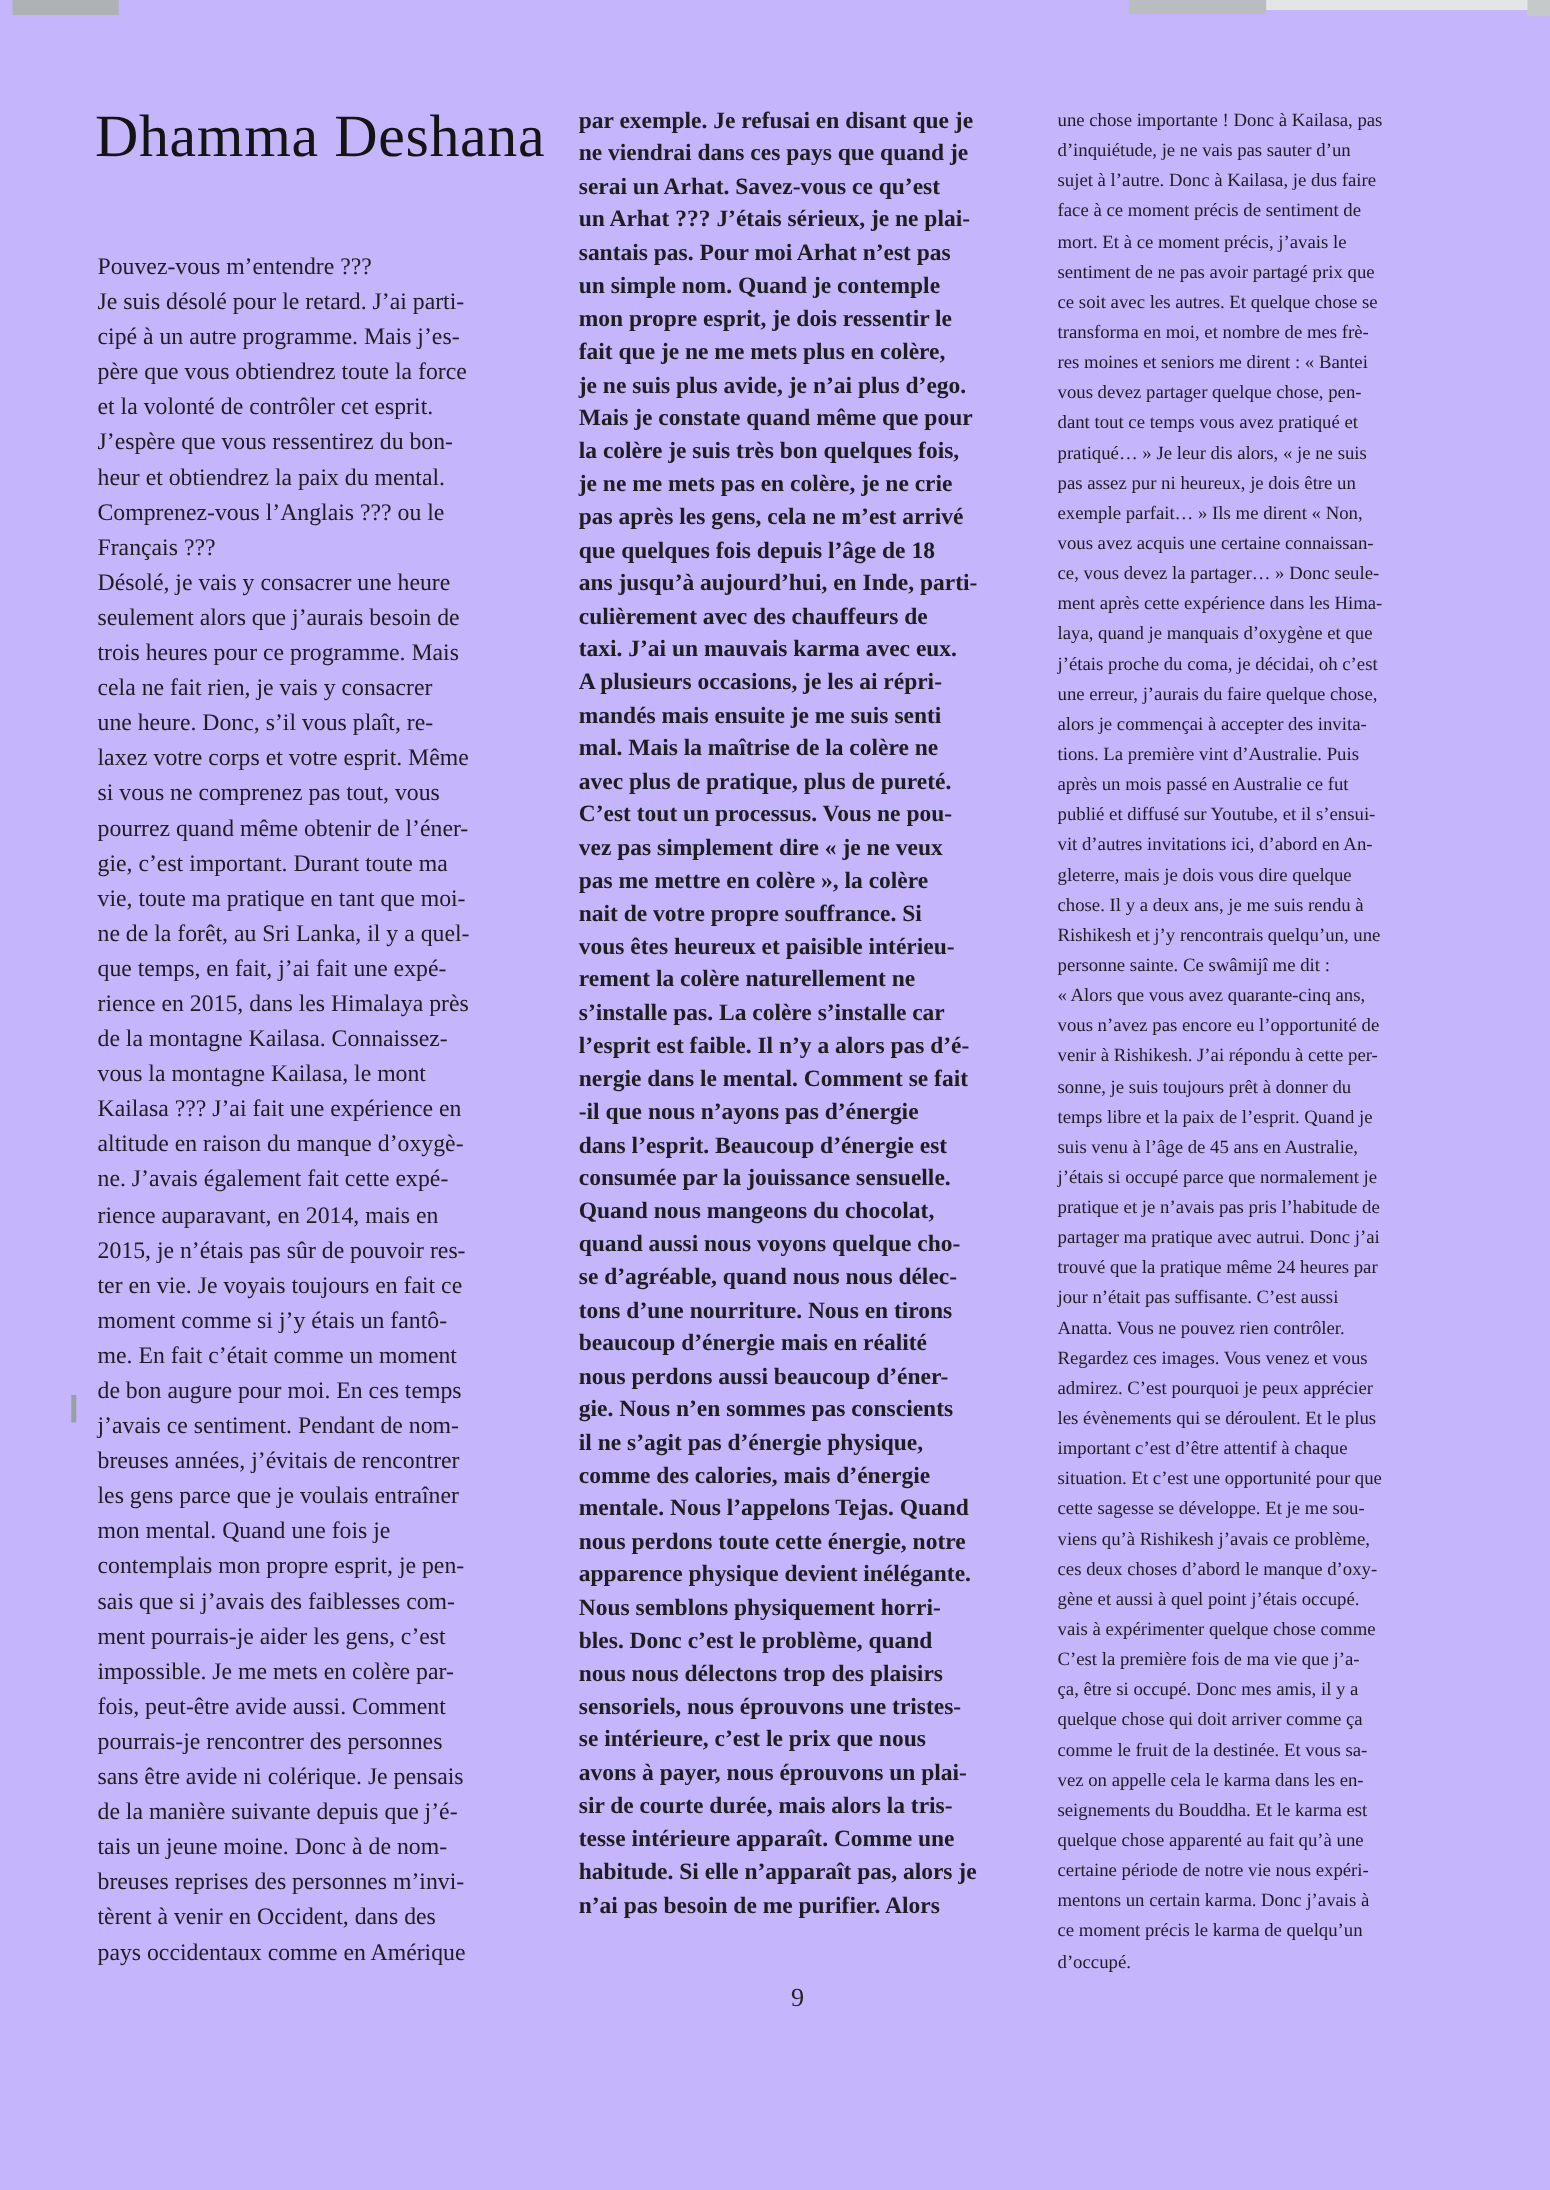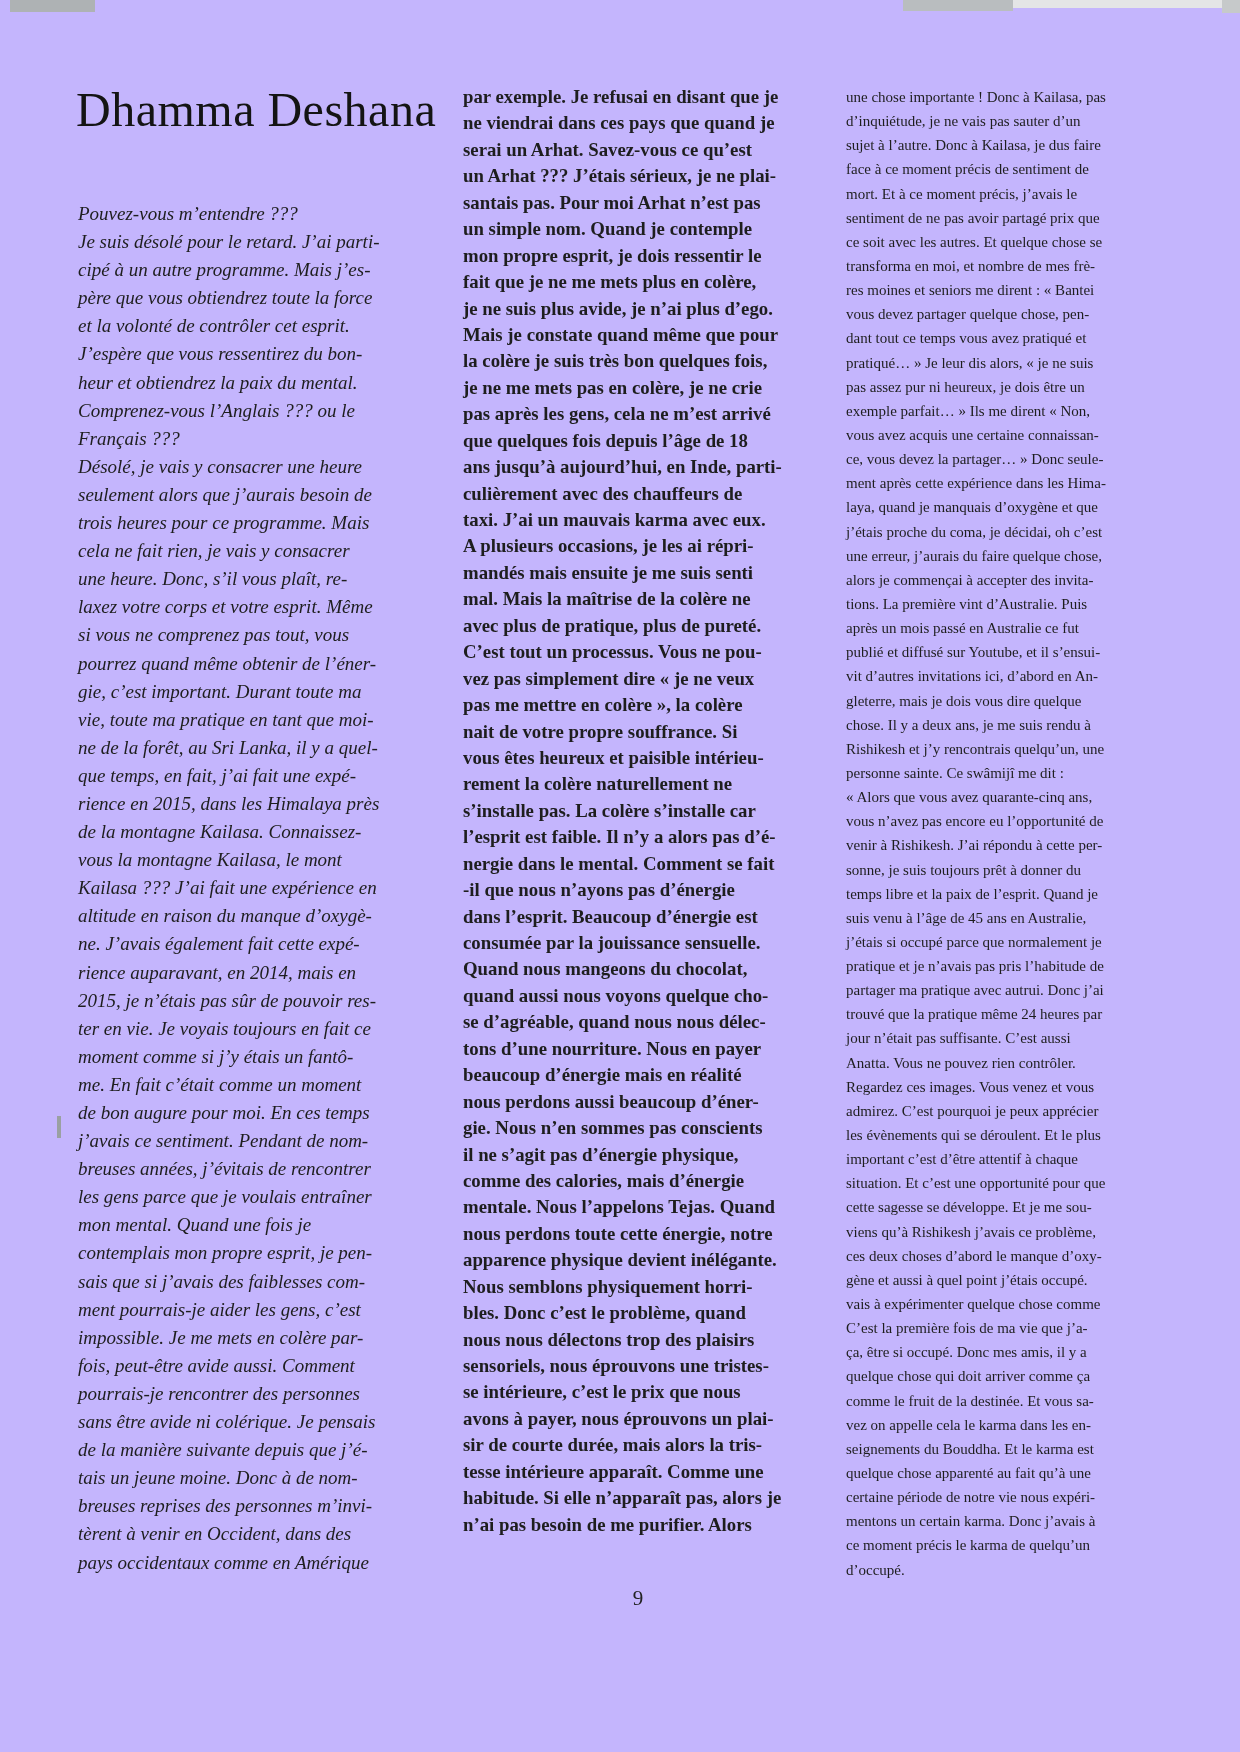--- a/index.html
+++ b/index.html
@@ -16,21 +16,21 @@
   .art-mid-bar{left:903px;top:0;width:110px;height:11px;background:#b9bdbf;}
   .art-right-strip{left:1013px;top:0;width:227px;height:8px;background:#e4e5e6;}
   .art-corner{left:1222px;top:0;width:18px;height:13px;background:#c6c9ca;}
   .art-left-dash{left:57px;top:1116px;width:4px;height:22px;background:#9aa0a2;}
   .title{
     position:absolute;left:76px;top:86px;margin:0;
     font-size:48px;font-weight:400;line-height:1;
     letter-spacing:0.5px;color:#141414;
   }
   .col{position:absolute;}
-  .col1{left:78px;top:200px;width:377px;font-size:19px;font-style:italic;--lh:28.1px;}
+  .col1{left:78px;top:200px;width:377px;font-size:19px;--lh:28.1px;}
   .col2{left:463px;top:84px;width:362px;font-size:18.8px;font-weight:bold;--lh:26.45px;}
   .col3{left:830px;top:85px;width:368px;font-size:15px;margin-left:16px;--lh:24.15px;}
   .line{
     height:var(--lh);line-height:var(--lh);
     white-space:nowrap;text-align:left;
   }
   .pagenum{
     position:absolute;left:622px;top:1586px;width:32px;
     font-size:21px;text-align:center;color:#222;
   }
@@ -129,21 +129,21 @@
       <div class="line"><span>rement la colère naturellement ne</span></div>
       <div class="line"><span>s’installe pas. La colère s’installe car</span></div>
       <div class="line"><span>l’esprit est faible. Il n’y a alors pas d’é-</span></div>
       <div class="line"><span>nergie dans le mental. Comment se fait</span></div>
       <div class="line"><span>-il que nous n’ayons pas d’énergie</span></div>
       <div class="line"><span>dans l’esprit. Beaucoup d’énergie est</span></div>
       <div class="line"><span>consumée par la jouissance sensuelle.</span></div>
       <div class="line"><span>Quand nous mangeons du chocolat,</span></div>
       <div class="line"><span>quand aussi nous voyons quelque cho-</span></div>
       <div class="line"><span>se d’agréable, quand nous nous délec-</span></div>
-      <div class="line"><span>tons d’une nourriture. Nous en payer</span></div>
+      <div class="line"><span>tons d’une nourriture. Nous en tirons</span></div>
       <div class="line"><span>beaucoup d’énergie mais en réalité</span></div>
       <div class="line"><span>nous perdons aussi beaucoup d’éner-</span></div>
       <div class="line"><span>gie. Nous n’en sommes pas conscients</span></div>
       <div class="line"><span>il ne s’agit pas d’énergie physique,</span></div>
       <div class="line"><span>comme des calories, mais d’énergie</span></div>
       <div class="line"><span>mentale. Nous l’appelons Tejas. Quand</span></div>
       <div class="line"><span>nous perdons toute cette énergie, notre</span></div>
       <div class="line"><span>apparence physique devient inélégante.</span></div>
       <div class="line"><span>Nous semblons physiquement horri-</span></div>
       <div class="line"><span>bles. Donc c’est le problème, quand</span></div>

